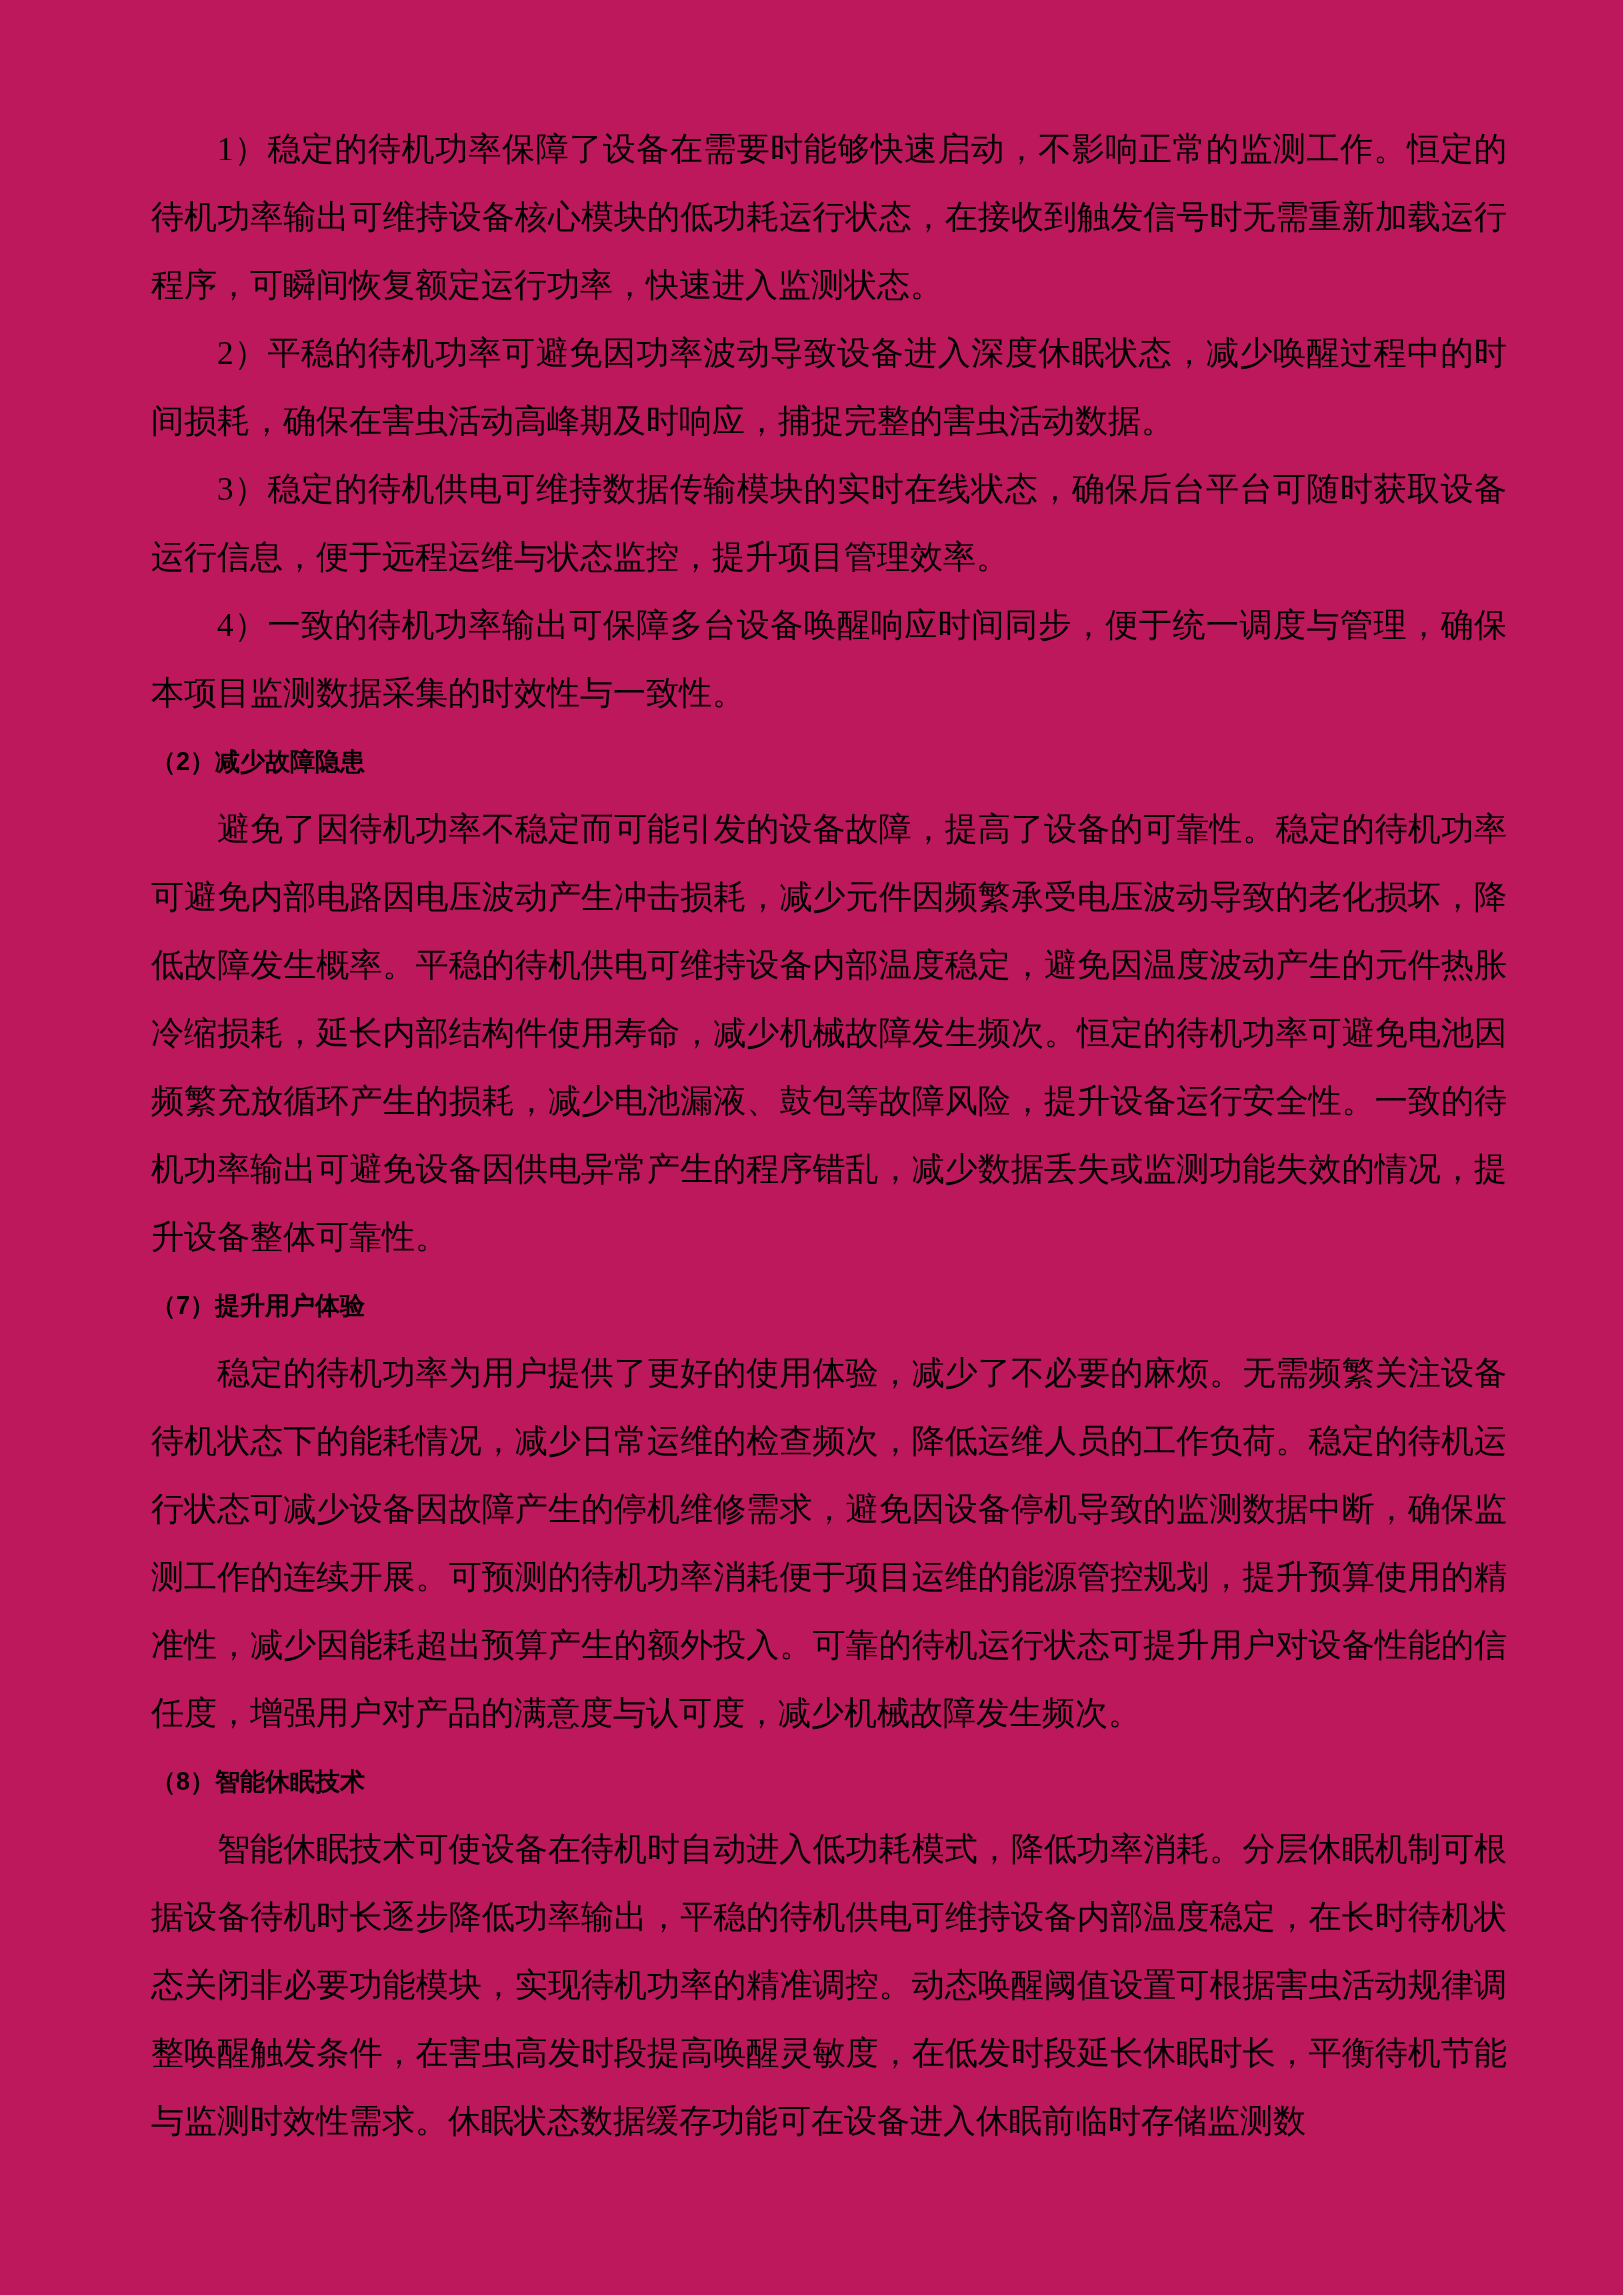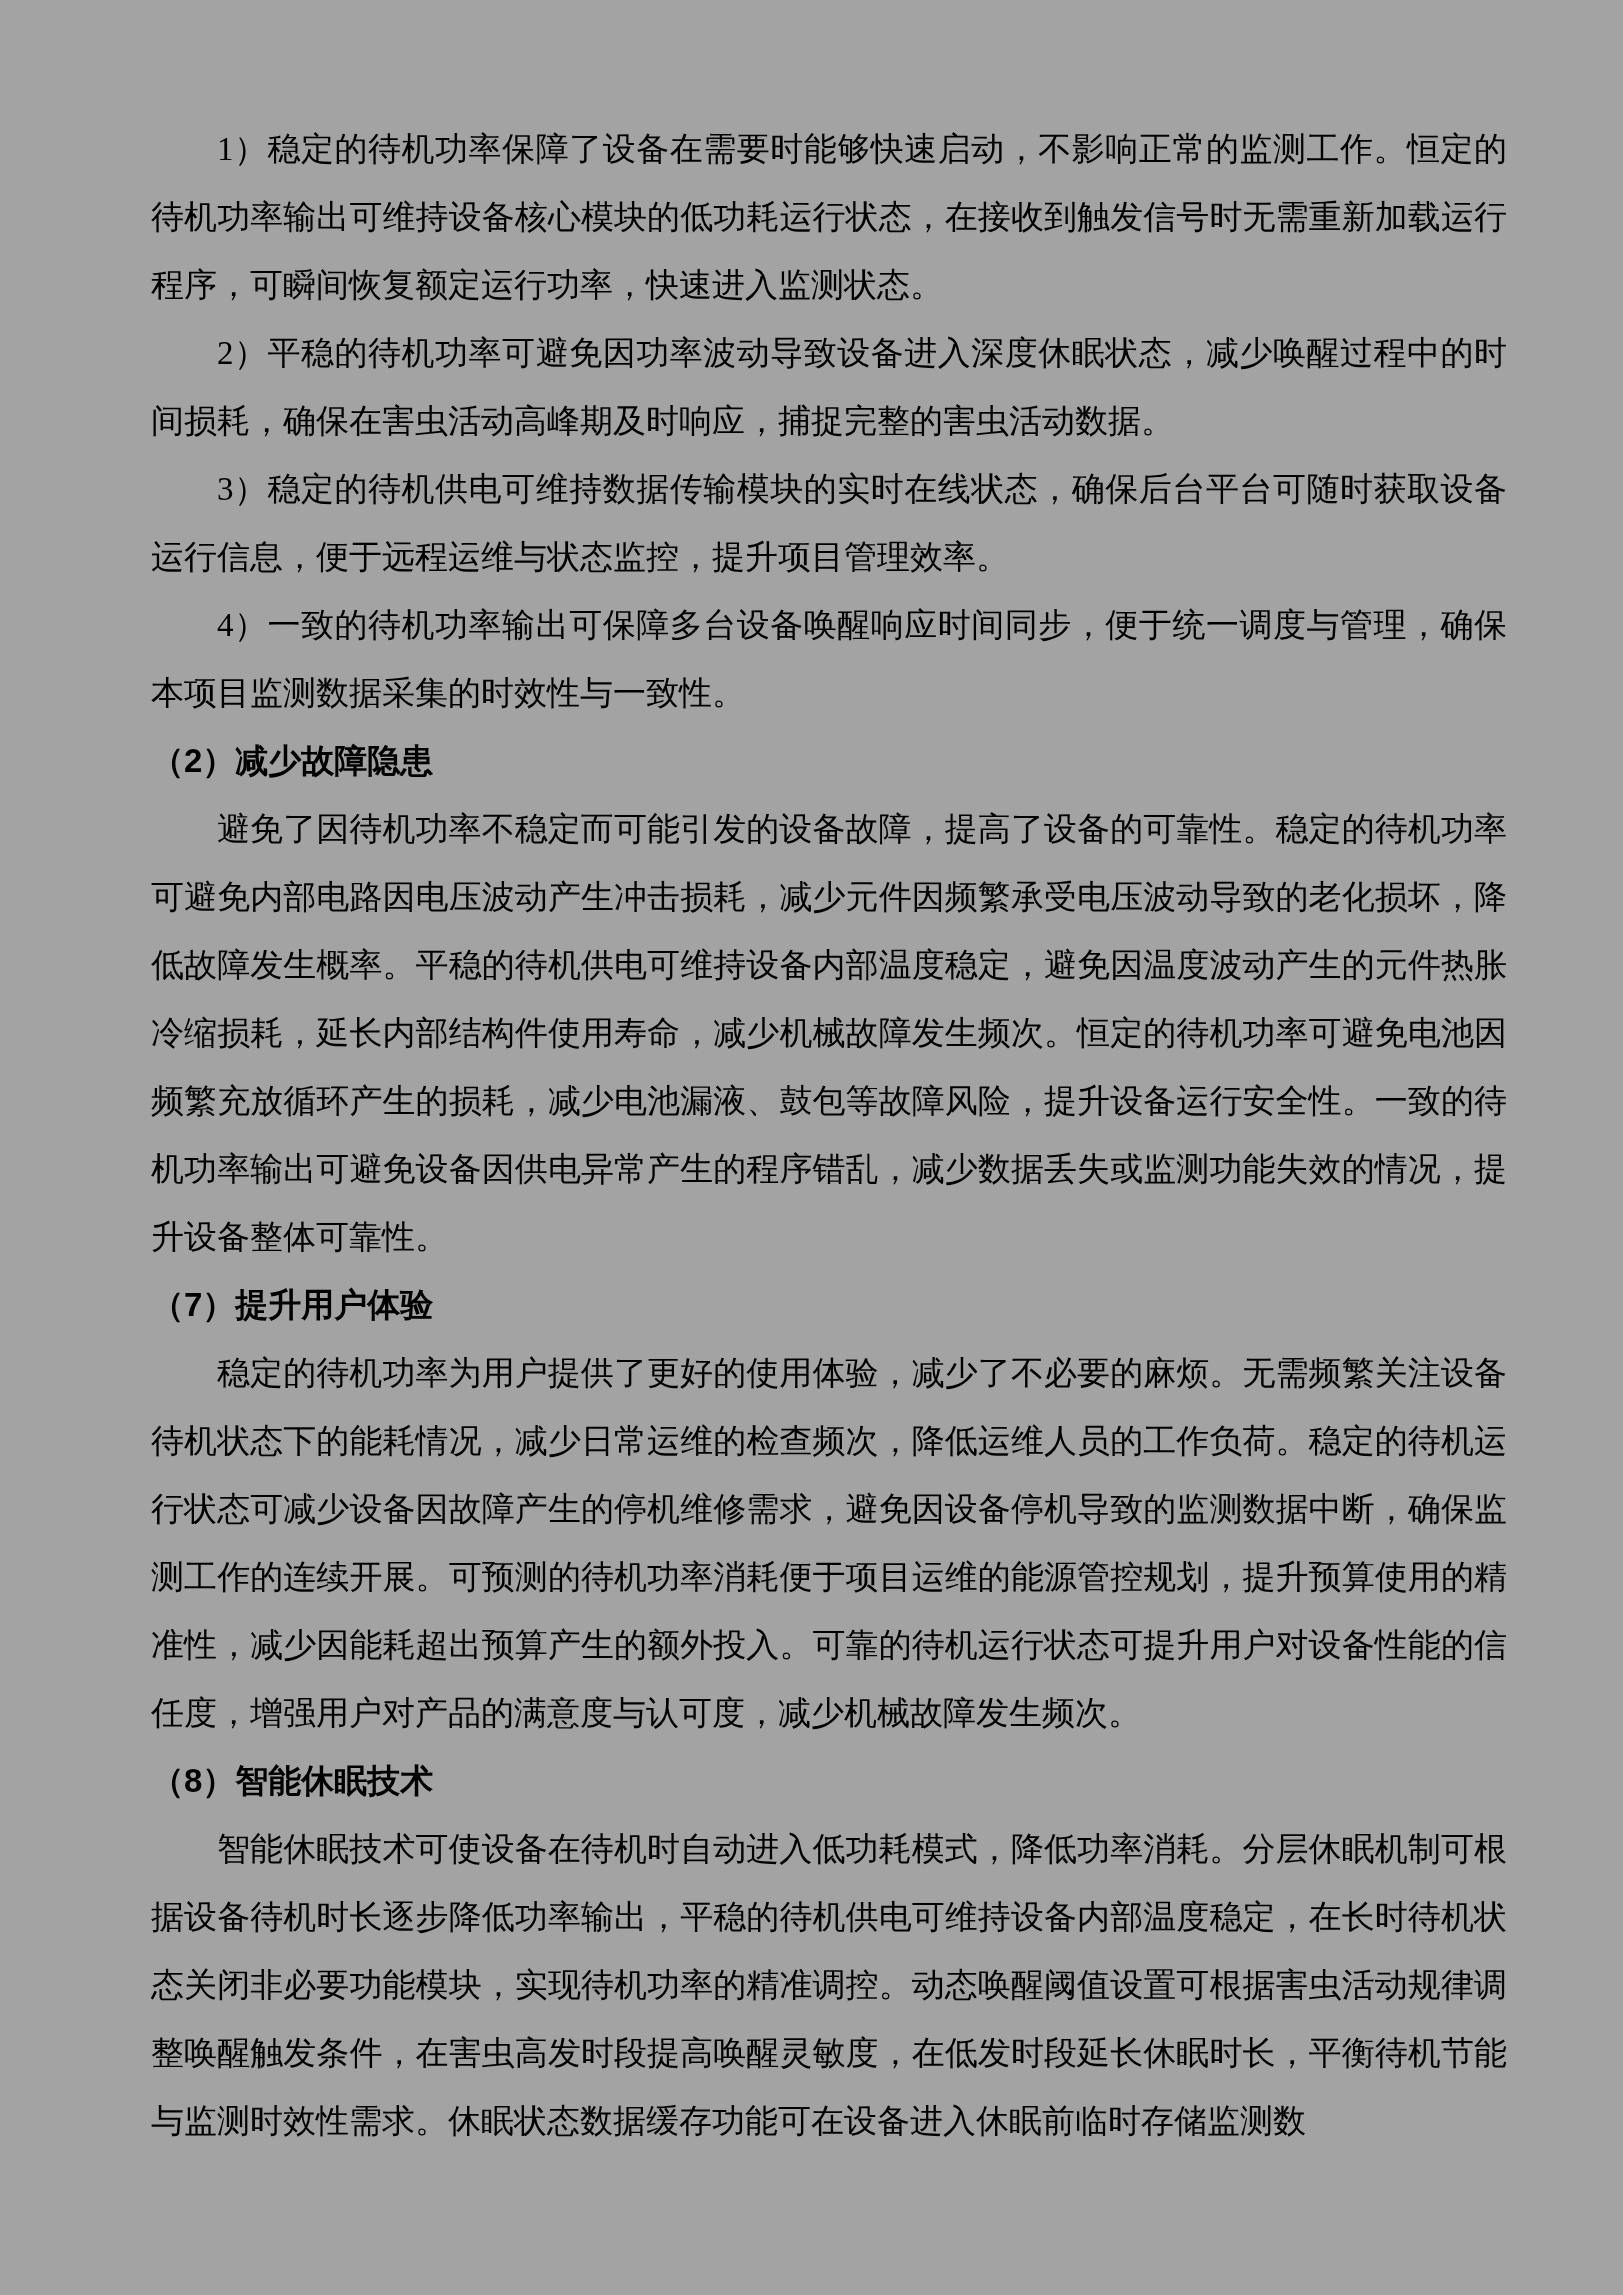--- a/index.html
+++ b/index.html
@@ -4,21 +4,21 @@
 <style>
   html, body {
     margin: 0;
     padding: 0;
     background: #ffffff;
   }
   .page {
     position: relative;
     width: 1623px;
     height: 2295px;
-    background: #a3a3a3;
+    background: #be185d;
     overflow: hidden;
     font-family: "Liberation Serif", "DejaVu Serif", serif;
     color: #000000;
     box-sizing: border-box;
     padding: 115px 116px 39px 151px;
   }
   .content {
     width: 100%;
   }
   p {
@@ -37,21 +37,21 @@
   .heading1 {
     font-family: "Liberation Sans", "DejaVu Sans", sans-serif;
     font-size: 34px;
     line-height: 68px;
     font-weight: bold;
     text-indent: 0;
     text-align: left;
   }
   .heading2 {
     font-family: "Liberation Sans", "DejaVu Sans", sans-serif;
-    font-size: 33px;
+    font-size: 25px;
     line-height: 68px;
     font-weight: bold;
     text-indent: 0;
     text-align: left;
   }
 </style>
 </head>
 <body>
 
 <div class="page">

